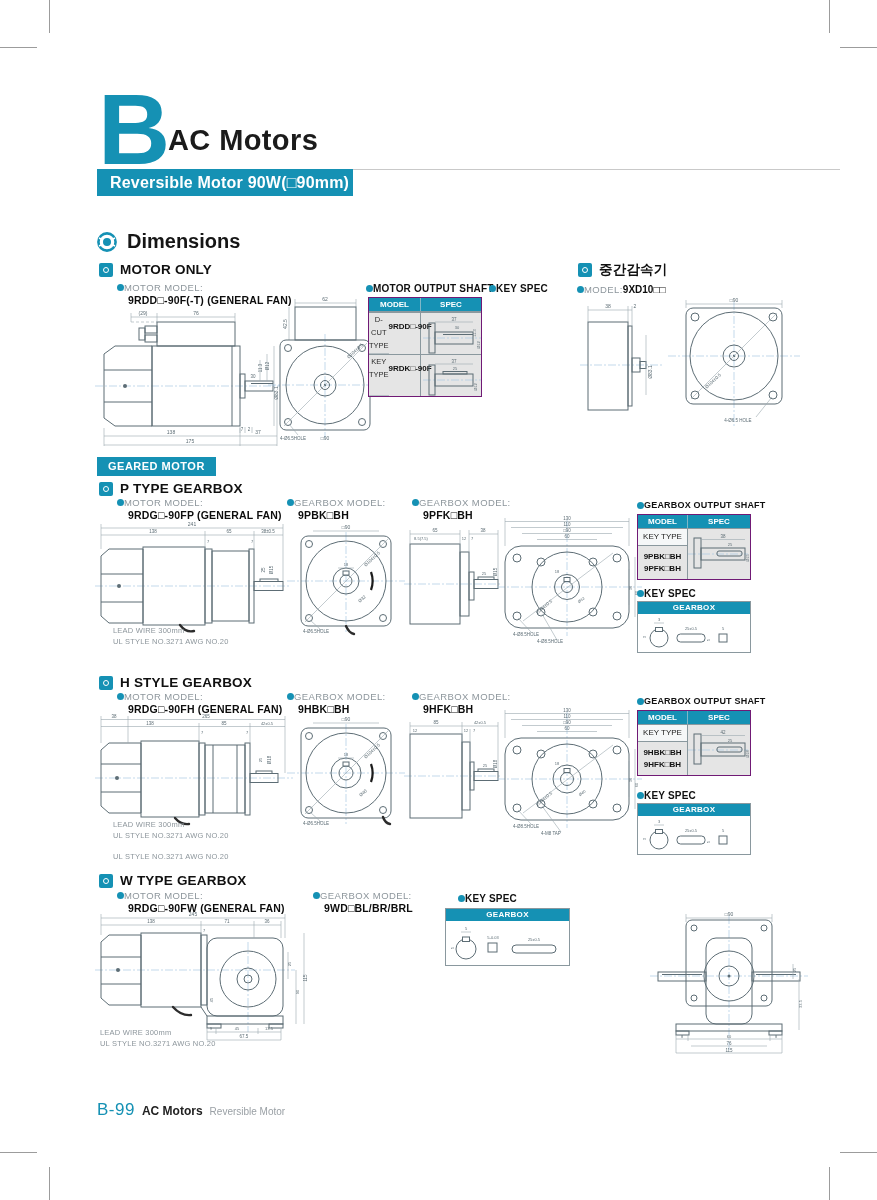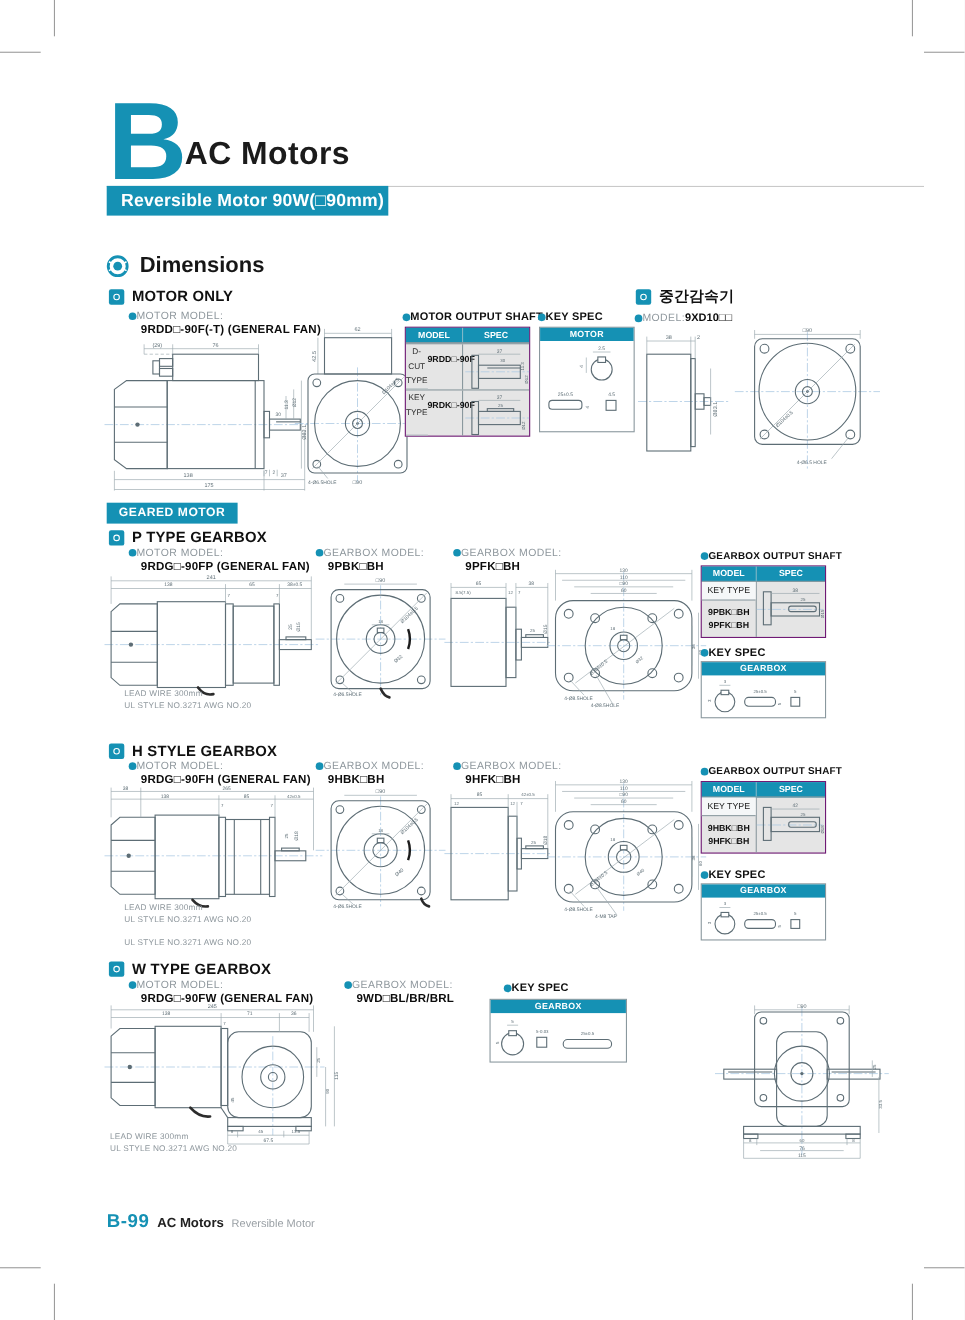--- a/index.html
+++ b/index.html
@@ -57,21 +57,21 @@
   .tech .s{ fill:none; stroke:var(--line); stroke-width:1; }
   .tech .sf{ fill:#fff; stroke:var(--line); stroke-width:1; }
   .tech .sd{ fill:var(--line); stroke:none; }
   .tech .d{ fill:none; stroke:#9aa8ae; stroke-width:.6; }
   .tech .dd{ fill:none; stroke:#9aa8ae; stroke-width:.6; stroke-dasharray:3 2; }
   .tech .c{ fill:none; stroke:#abc9e2; stroke-width:.7; stroke-dasharray:8 2 2 2; }
   .tech .w{ fill:none; stroke:#2c2c2c; stroke-width:2.4; stroke-linecap:round; }
   .tech .rot{ fill:none; stroke:#1c1c1c; stroke-width:2.2; }
 
   .footer{ position:absolute; display:flex; align-items:baseline; gap:7px; }
-  .footer-pn{ font-size:17px; font-weight:bold; color:var(--accent); letter-spacing:.5px; }
+  .footer-pn{ font-size:17px; font-weight:normal; color:var(--accent); letter-spacing:.5px; }
   .footer-t{ font-size:12px; font-weight:bold; color:#222; }
   .footer-s{ font-size:10px; color:#9aa0a5; }
 </style>
 </head>
 <body>
 
 <div class="page">
 
   <div class="mark" style="left:49px;top:0;width:1px;height:33px"></div>
   <div class="mark" style="left:0;top:47px;width:37px;height:1px"></div>
@@ -230,36 +230,20 @@
           <text class="t4" text-anchor="middle" x="32" y="13">25</text>
           <text class="t4" text-anchor="middle" x="54" y="30" transform="rotate(-90 54 30)">Ø12</text>
         </svg>
       </div>
     </div>
   </div>
 
   <div class="abs lbl-row" style="left:489px;top:283px;">
     <span class="bullet"></span>
     <span class="head-sm">KEY SPEC</span>
-  </div>
-  <div class="ks-box" style="left:490px;top:297px;width:87px;height:96px;">
-    <div class="ks-head">MOTOR</div>
-    <svg class="tech" style="left:2px;top:14px" width="82" height="78" viewBox="0 0 82 78">
-      <circle class="s" cx="54" cy="24" r="9.5"></circle>
-      <rect class="sf" x="50.5" y="12.5" width="7" height="5"></rect>
-      <line class="d" x1="46" y1="8" x2="62" y2="8"></line>
-      <line class="d" x1="40" y1="13" x2="40" y2="27"></line>
-      <rect class="s" x="6" y="52" width="30" height="8" rx="3"></rect>
-      <rect class="s" x="58" y="52" width="9" height="9"></rect>
-      <text class="t45" text-anchor="middle" x="54" y="6">2.5</text>
-      <text class="t45" text-anchor="middle" x="37" y="21" transform="rotate(-90 37 21)">4</text>
-      <text class="t45" text-anchor="middle" x="21" y="48">25±0.5</text>
-      <text class="t45" text-anchor="middle" x="42" y="58" transform="rotate(-90 42 58)">4</text>
-      <text class="t45" text-anchor="middle" x="63" y="48">4.5</text>
-    </svg>
   </div>
 
   <div class="abs sec-head" style="left:578px;top:261px;">
     <span class="sq-icon">
         <span class="sq-ring"></span>
       </span>
     <span class="sec-title">중간감속기</span>
   </div>
   <div class="abs lbl-row" style="left:577px;top:284px;">
     <span class="bullet"></span>

